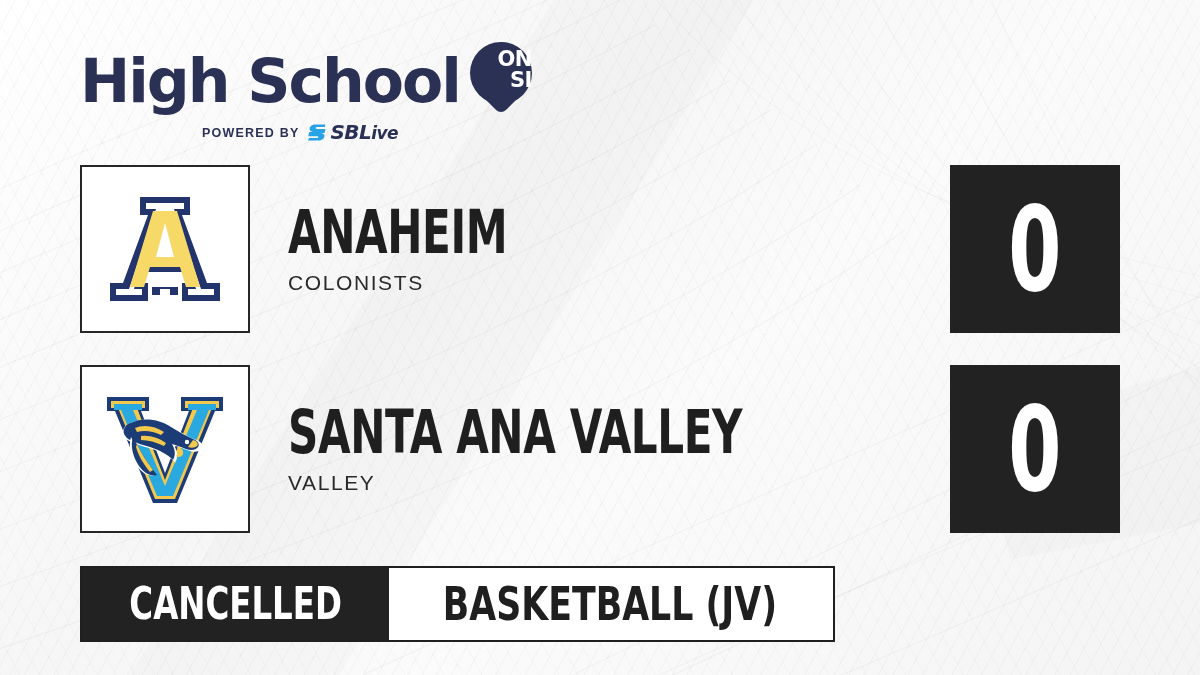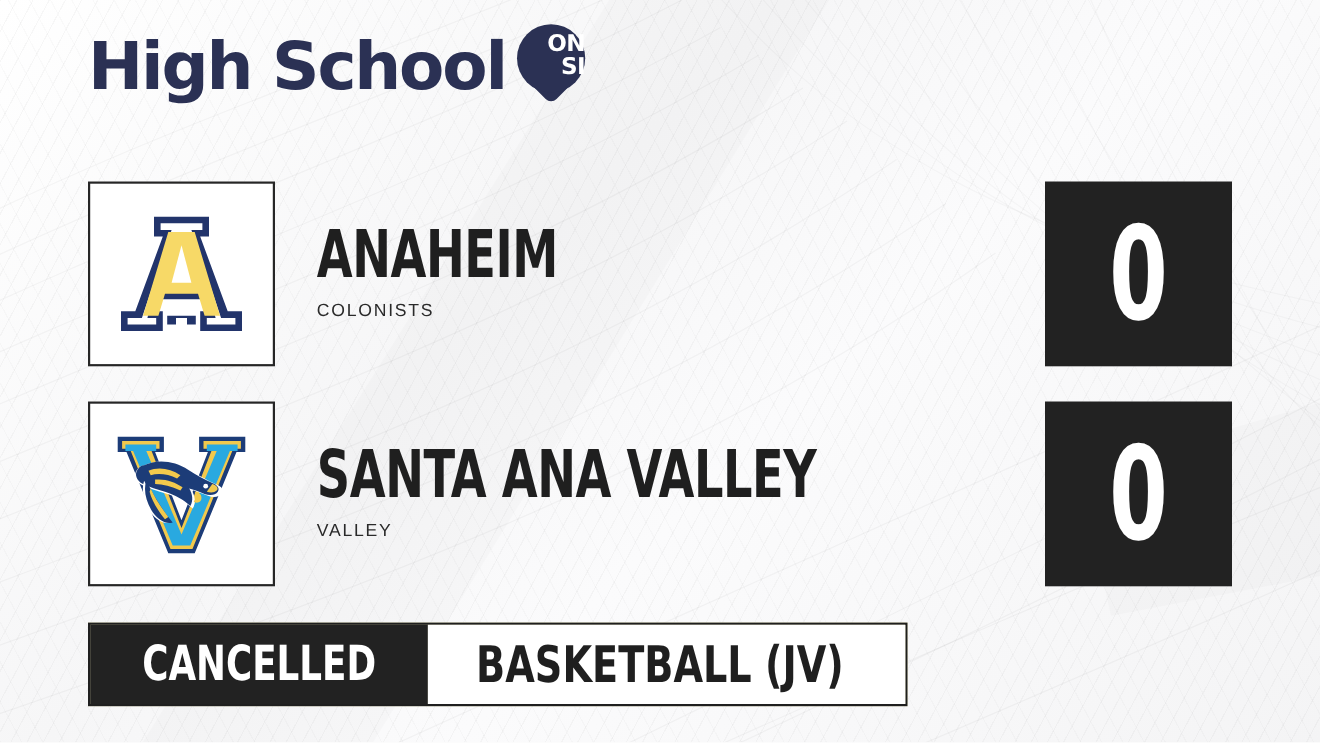--- a/index.html
+++ b/index.html
@@ -49,21 +49,21 @@
         rgba(0,0,0,0) 1px,
         rgba(0,0,0,0) 17px);
     opacity: .7;
   }
   .bg-svg { position:absolute; inset:0; }
 
   
   .brand {
     position: absolute;
     left: 80px;
-    top: 26px;
+    top: 46px;
     width: 430px;
     height: 110px;
   }
   .brand-row {
     display: flex;
     align-items: center;
     height: 70px;
   }
   .brand-wordmark {
     font-family: "DejaVu Sans", sans-serif;
@@ -186,21 +186,21 @@
     line-height: 58px;
     color: #1f1f1f;
     letter-spacing: -0.5px;
     transform: scaleX(0.78);
     transform-origin: left center;
     white-space: nowrap;
   }
   .team-mascot {
     font-family: "Liberation Sans", sans-serif;
     font-weight: 400;
-    font-size: 16px;
+    font-size: 21px;
     line-height: 24px;
     color: #2a2a2a;
     letter-spacing: 1.6px;
     margin-top: 10px;
     white-space: nowrap;
   }
 
   .score-box {
     position: absolute;
     top: 0;
@@ -226,21 +226,21 @@
   
   .status-bar {
     position: absolute;
     left: 80px;
     top: 566px;
     height: 76px;
     display: flex;
     align-items: stretch;
     border: 2px solid #1f1f1f;
     box-sizing: border-box;
-    background: #fef9c3;
+    background: #b91c1c;
   }
   .status-flag {
     background: #222222;
     color: #ffffff;
     display: flex;
     align-items: center;
     justify-content: center;
     padding: 0 24px;
     box-sizing: border-box;
     min-width: 252px;
@@ -252,21 +252,21 @@
     line-height: 44px;
     letter-spacing: 0px;
     transform: scaleX(0.82);
     transform-origin: center center;
     white-space: nowrap;
   }
   .status-sport {
     display: flex;
     align-items: center;
     justify-content: center;
-    padding: 0 24px 0 12px;
+    padding: 0 24px 0 22px;
     background: #ffffff;
     box-sizing: border-box;
   }
   .status-sport-text {
     font-family: "DejaVu Sans Condensed", "Liberation Sans Narrow", "Liberation Sans", sans-serif;
     font-weight: 700;
     font-size: 46px;
     line-height: 46px;
     color: #1f1f1f;
     transform: scaleX(0.84);
@@ -321,20 +321,27 @@
       <div class="brand-wordmark">High School</div>
       <div class="brand-pin">
         <div class="pin-tail"></div>
         <div class="pin-shape"></div>
         <div class="pin-text">
           <span>ON</span>
           <span>SI</span>
         </div>
       </div>
     </div>
+    <div class="brand-sub">
+      <div class="powered-by">POWERED BY</div>
+      <svg class="sbl-bolt" viewBox="0 0 19 17" aria-hidden="true">
+        <path d="M17.5,0.6 L7.6,0.6 C4.0,0.6 1.6,2.6 1.6,5.1 C1.6,6.7 2.8,7.7 5.0,8.0 L1.2,8.0 L0.2,12.3 L9.0,12.3 C9.9,12.3 10.4,12.6 10.4,13.1 C10.4,13.7 9.7,14.1 8.6,14.1 L1.0,14.1 L0.0,16.6 L10.2,16.6 C14.0,16.6 16.4,14.7 16.4,12.1 C16.4,10.4 15.1,9.4 12.8,9.1 L16.6,9.1 L17.5,4.9 L9.0,4.9 C8.2,4.9 7.7,4.6 7.7,4.1 C7.7,3.5 8.4,3.1 9.5,3.1 L16.7,3.1 Z" fill="#29a3e8"></path>
+      </svg>
+      <div class="sbl-word"><span>SBL</span><span class="lite">ive</span></div>
+    </div>
   </div>
 
   <div class="team-row" id="team-row-0">
     <div class="logo-box">
       <svg width="118" height="112" viewBox="0 0 118 112" aria-hidden="true">
 
         <path d="M34,4 L84,4 L84,22 L76,22 L101,90 L114,90 L114,108 L76,108 L76,90 L82,90 L78,79 L40,79 L36,90 L42,90 L42,108 L4,108 L4,90 L17,90 L42,22 L34,22 Z" fill="#22346b"></path>
 
         <path d="M40,10 L78,10 L78,16 L68,16 L95,96 L108,96 L108,102 L82,102 L82,96 L90,96 L84,73 L34,73 L28,96 L36,96 L36,102 L10,102 L10,96 L23,96 L50,16 L40,16 Z" fill="#ffffff"></path>
 

